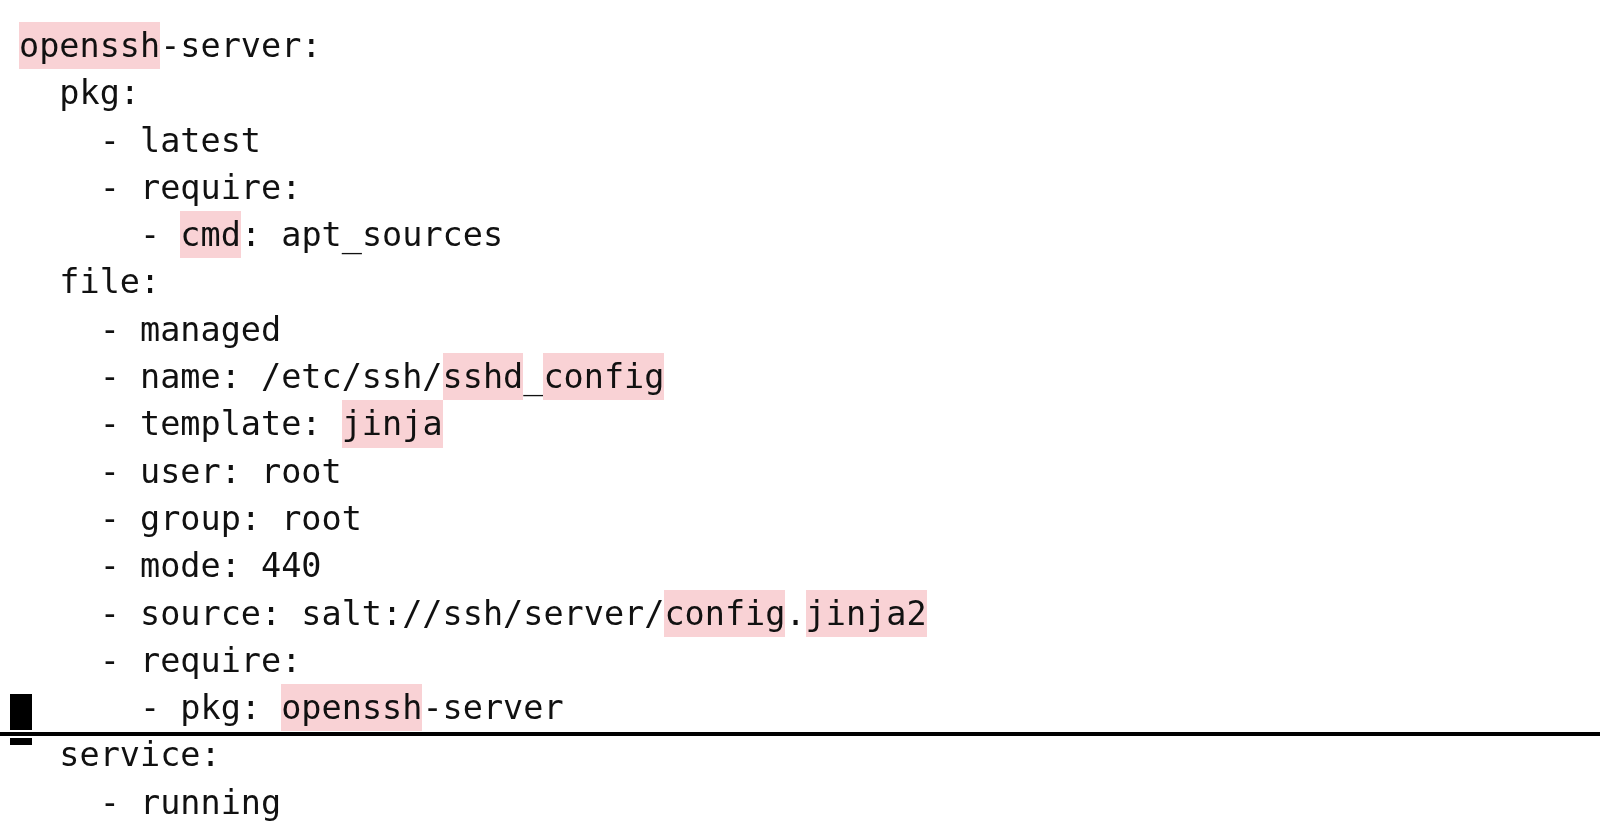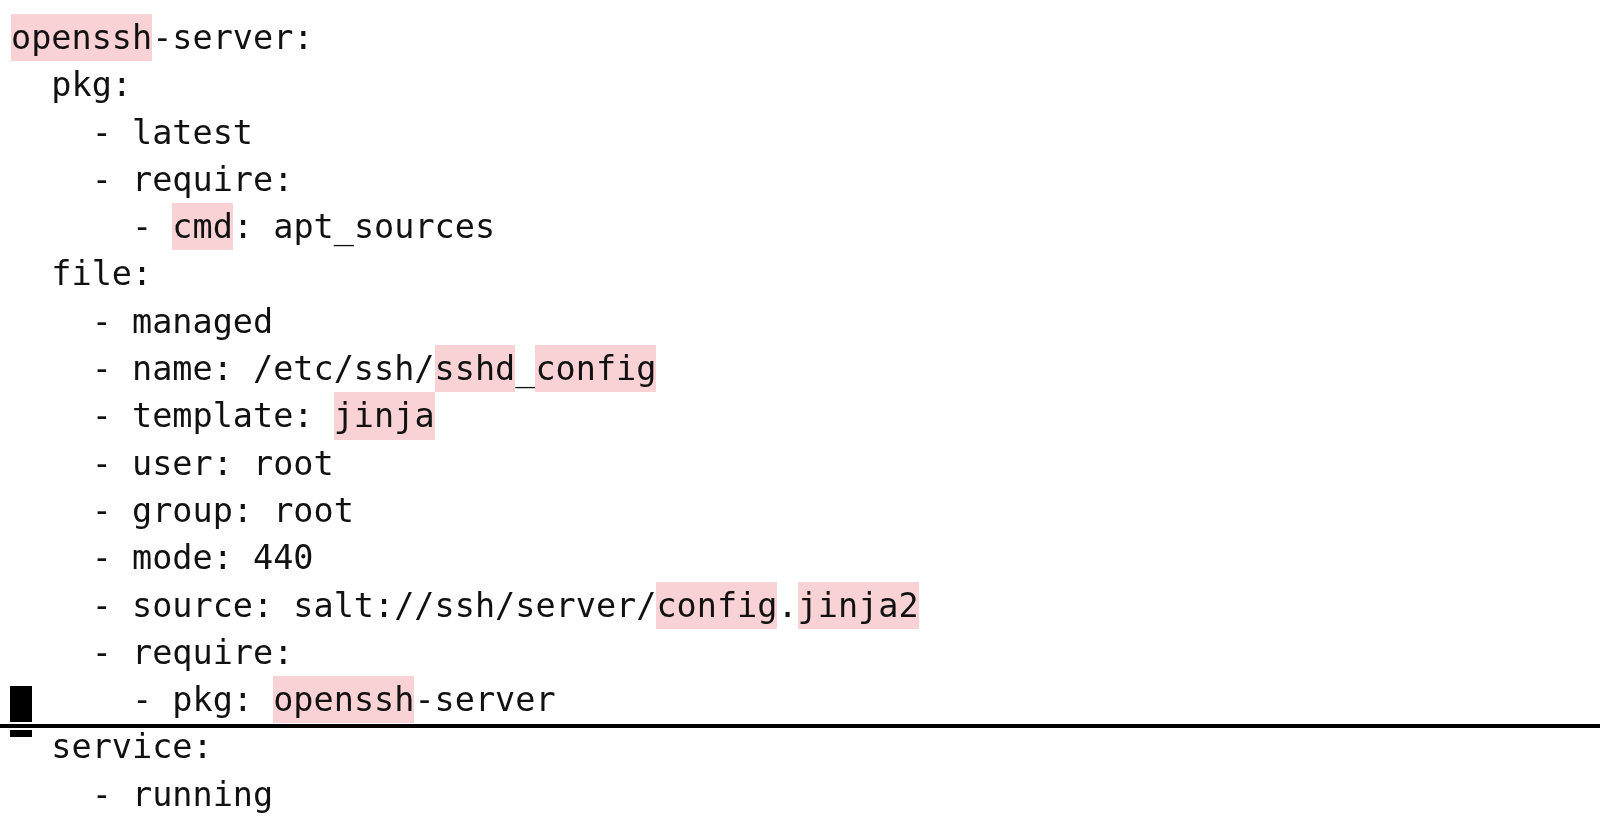--- a/index.html
+++ b/index.html
@@ -10,21 +10,21 @@
     height: 832px;
     overflow: hidden;
   }
   .screen {
     position: relative;
     width: 1600px;
     height: 832px;
     background: var(--bg, #ffffff);
   }
   pre.code {
-    margin: 0;
+    margin: 8px;
     padding: 14px 0 0 11px;
     font-family: "DejaVu Sans Mono", "Liberation Mono", monospace;
     font-size: 33.5px;
     line-height: 47.3px;
     color: var(--fg, #111111);
     white-space: pre;
   }
   .line {
     height: 47.3px;
   }

